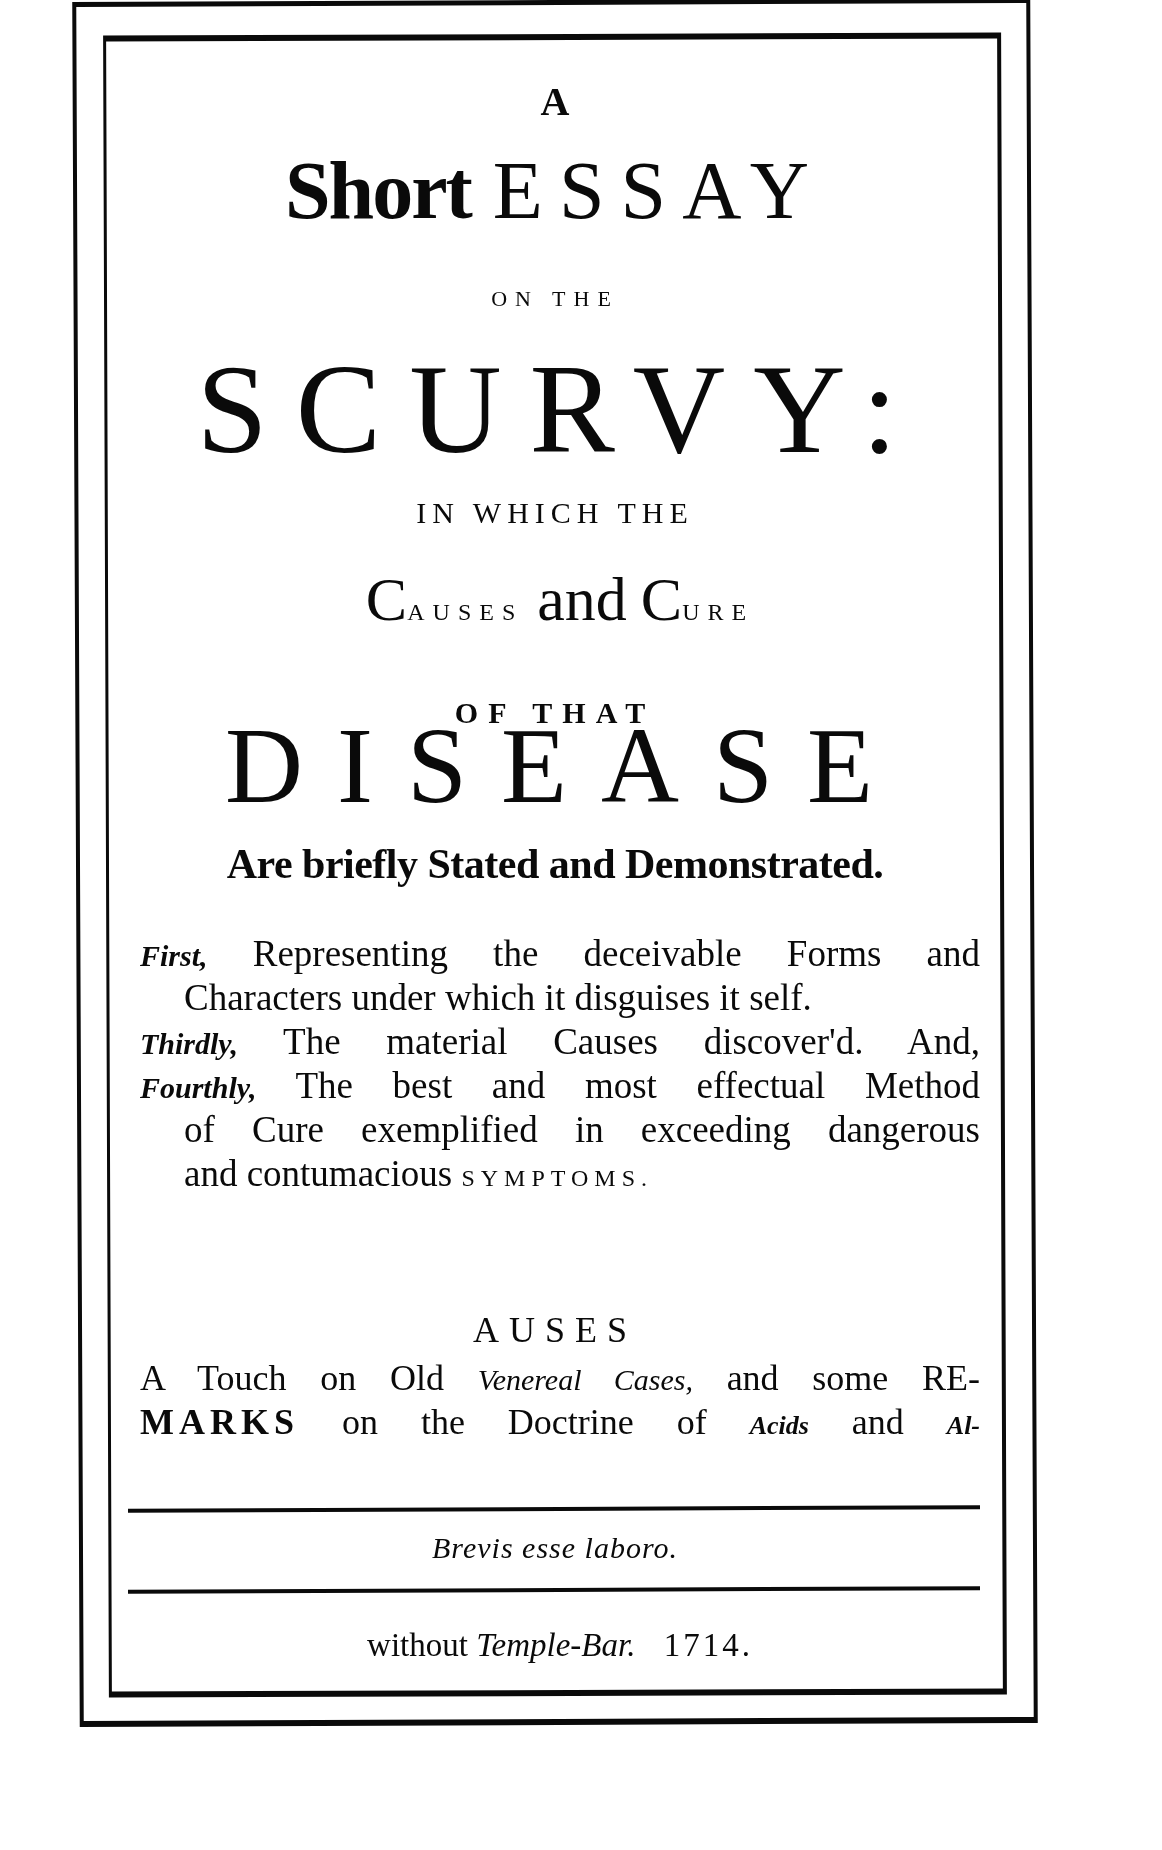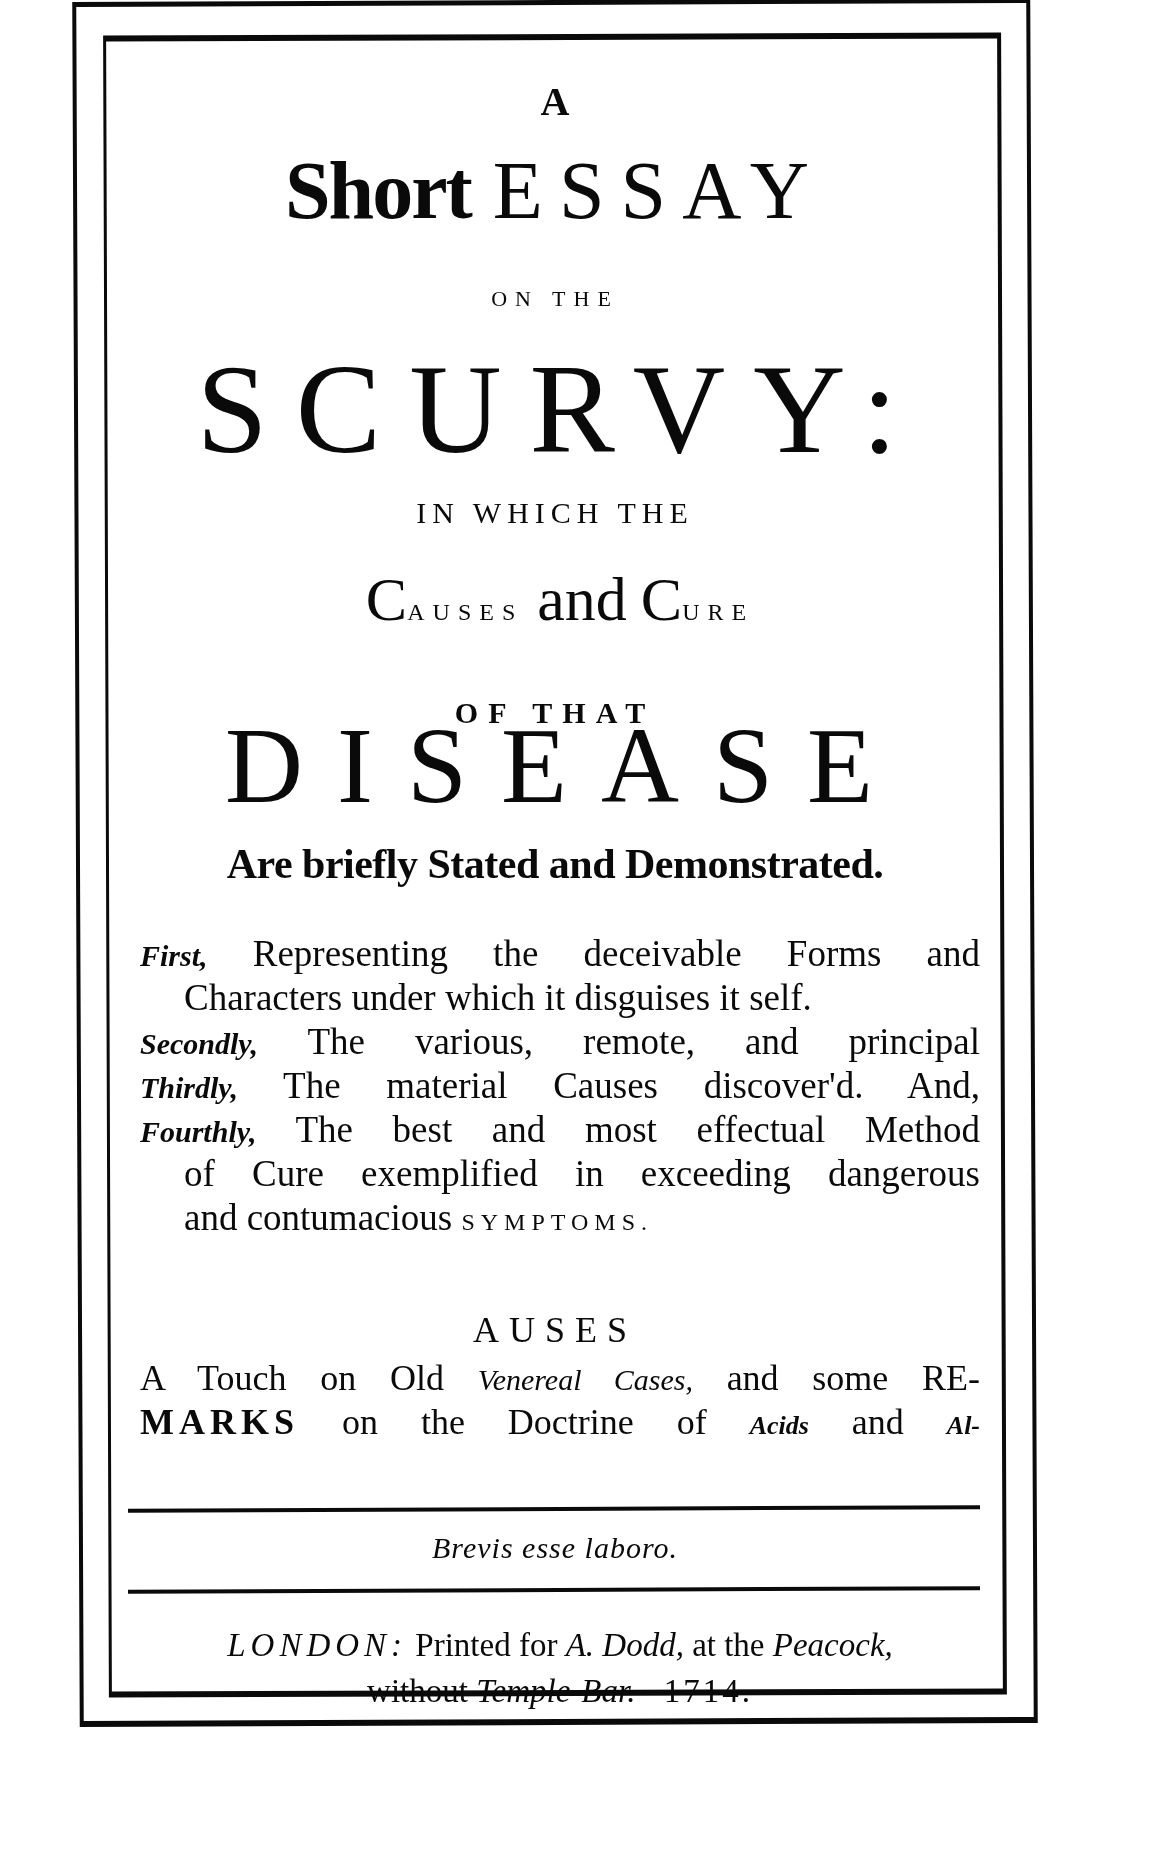--- a/index.html
+++ b/index.html
@@ -257,24 +257,20 @@
 
 <div class="enum" style="top: 932px;">
   <div class="enum-row justify">
     <span class="lead">First,</span>
     <span>Representing the deceivable Forms and</span>
   </div>
   <div class="enum-row cont">
     <span>Characters under which it disguises it self.</span>
   </div>
   <div class="enum-row justify">
-    <span class="lead">Secondly,</span>
-    <span>The various, remote, and principal</span>
-  </div>
-  <div class="enum-row justify">
     <span class="lead">Thirdly,</span>
     <span>The material Causes discover'd. And,</span>
   </div>
   <div class="enum-row justify">
     <span class="lead">Fourthly,</span>
     <span>The best and most effectual Method</span>
   </div>
   <div class="enum-row cont justify">
     <span>of Cure exemplified in exceeding dangerous</span>
   </div>
@@ -302,24 +298,17 @@
 </div>
 
 <div class="rule rule-1"></div>
 
 <div class="line t-motto">Brevis esse laboro.</div>
 
 <div class="rule rule-2"></div>
 
 <div class="imprint" style="top: 1622px;">
   <div class="row">
-    <span class="city">LONDON:</span>
-    <span>Printed for</span>
-    <span class="it">A. Dodd,</span>
-    <span>at the</span>
-    <span class="it">Peacock,</span>
-  </div>
-  <div class="row">
     <span>without</span>
     <span class="it">Temple-Bar.</span>
     <span class="year">1714.</span>
   </div>
 </div>
 
 </body></html>

